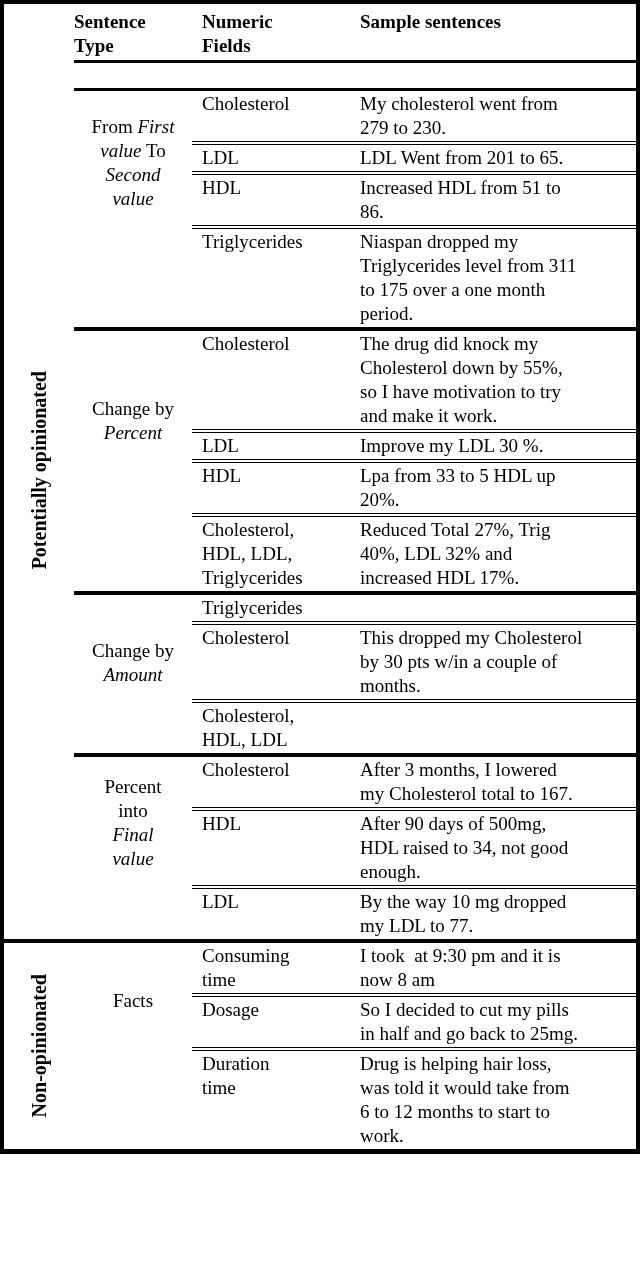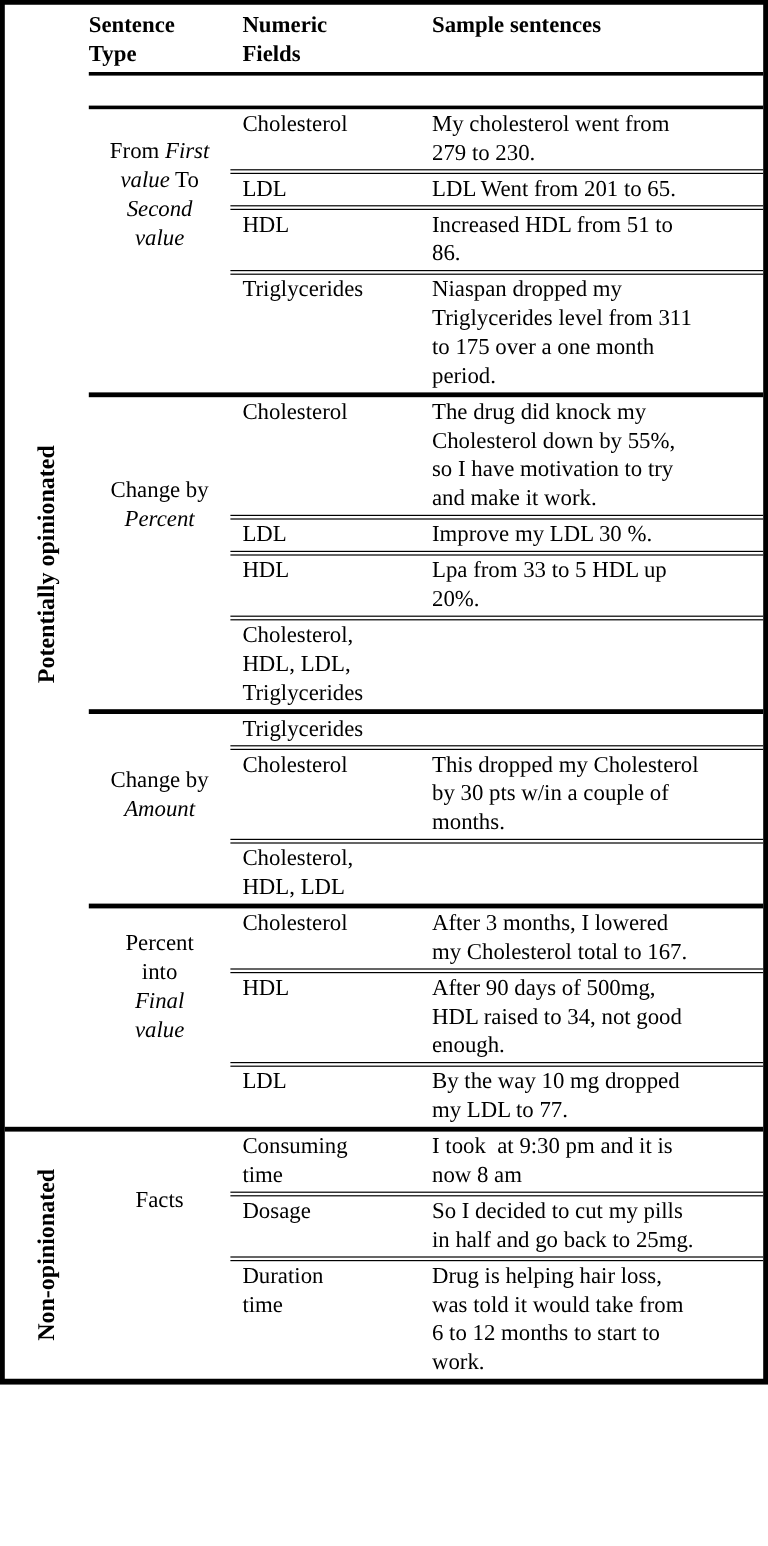--- a/index.html
+++ b/index.html
@@ -150,20 +150,23 @@
           </div>
           <div class="row">
             <div class="field-cell">HDL</div>
             <div class="sample-cell">Lpa from 33 to 5 HDL up
 20%.</div>
           </div>
           <div class="row">
             <div class="field-cell">Cholesterol,
 HDL, LDL,
 Triglycerides</div>
+            <div class="sample-cell">Reduced Total 27%, Trig
+40%, LDL 32% and
+increased HDL 17%.</div>
           </div>
         </div>
       </div>
 
       <div class="group">
         <div class="type-col" style="padding-top:44px">
           <div><span>Change by</span></div>
           <div><span class="it">Amount</span></div>
         </div>
         <div class="group-body">

